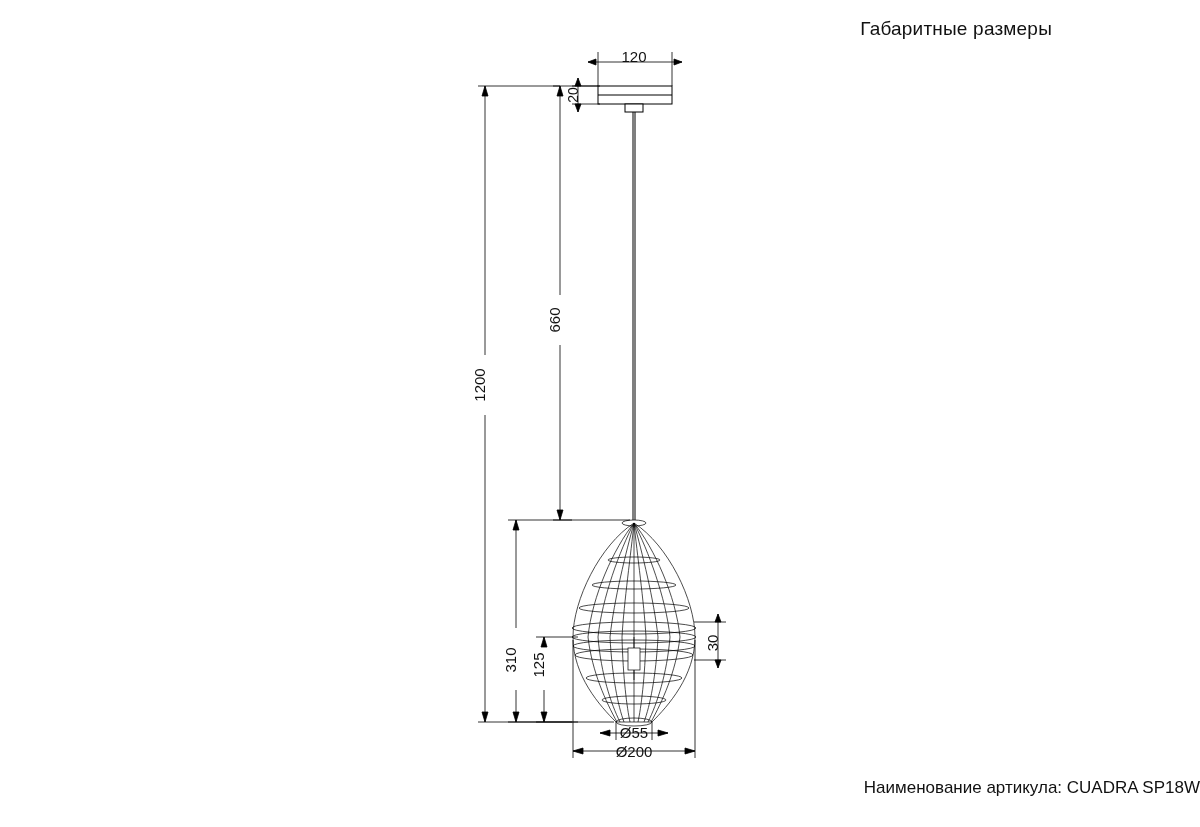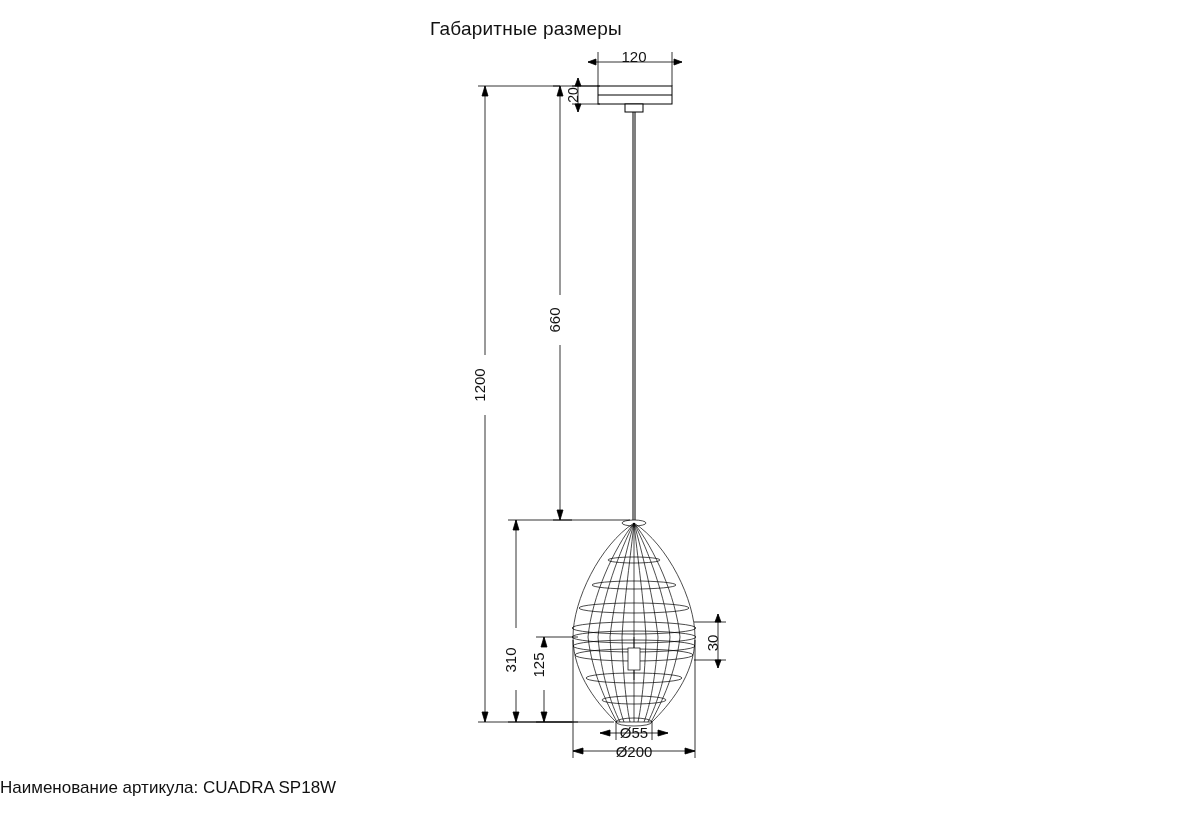--- a/index.html
+++ b/index.html
@@ -14,31 +14,31 @@
     background: #ffffff;
     font-family: "Liberation Sans", sans-serif;
     color: #000000;
     overflow: hidden;
   }
   #title {
     position: absolute;
     top: 18px;
     left: 0;
     width: 1052px;
-    text-align: center;
+    text-align: right;
     font-size: 19px;
     letter-spacing: 0.2px;
     color: #111;
   }
   #caption {
     position: absolute;
     top: 778px;
     left: 0;
     width: 1200px;
-    text-align: left;
+    text-align: right;
     font-size: 17px;
     color: #111;
   }
   svg.drawing {
     position: absolute;
     top: 0;
     left: 0;
   }
   .dim-text {
     font-family: "Liberation Sans", sans-serif;

